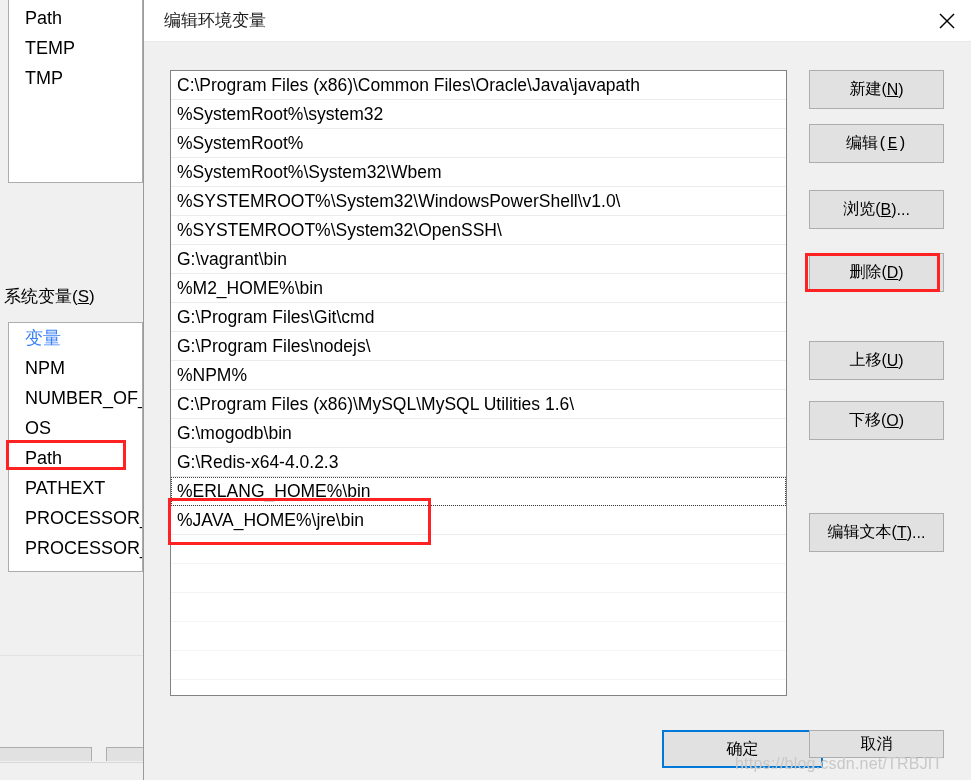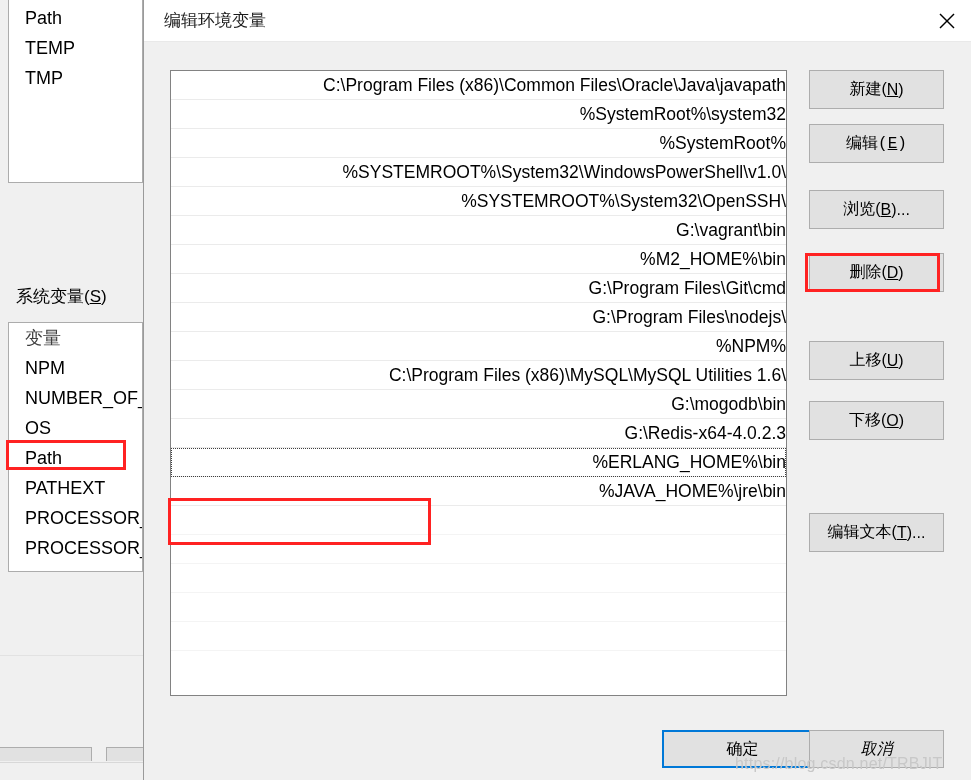--- a/index.html
+++ b/index.html
@@ -41,35 +41,35 @@
   .bg-row {
     height: 30px;
     line-height: 30px;
     padding-left: 16px;
     font-size: 18px;
     color: #000;
     white-space: nowrap;
   }
   .bg-sys-label {
     position: absolute;
-    left: 16px; top: 285px;
+    left: 4px; top: 285px;
     font-size: 17px;
     color: #000;
     white-space: nowrap;
   }
   .bg-sys-label u { text-decoration: underline; }
   .bg-sys-list {
     position: absolute;
     left: 8px; top: 322px;
     width: 135px; height: 250px;
     background: #ffffff;
     border: 1px solid #acacac;
     overflow: hidden;
   }
-  .bg-sys-list .bg-row.header { color: #404040; }
+  .bg-sys-list .bg-row.header { color: #3b82f6; }
   .bg-divider {
     position: absolute;
     left: 0; top: 655px;
     width: 143px; height: 1px;
     background: #e2e2e2;
   }
   .bg-btn-strip {
     position: absolute;
     left: 0; top: 747px;
     width: 143px; height: 14px;
@@ -200,21 +200,20 @@
   }
   .path-row {
     height: 29px;
     line-height: 28px;
     padding-left: 6px;
     font-size: 17.5px;
     color: #000000;
     white-space: nowrap;
     border-bottom: 1px solid #ebebeb;
     background: #ffffff;
-    text-align: right;
   }
   .path-row.focused {
     outline: 1px dotted #404040;
     outline-offset: -1px;
   }
   .path-filler {
     height: 29px;
     border-bottom: 1px solid #f4f4f4;
     background: #ffffff;
   }
@@ -243,21 +242,21 @@
   #btn-movedown  { top: 401px; }
   #btn-edittext  { top: 513px; }
 
   
   #btn-ok {
     left: 518px; top: 730px; width: 161px; height: 38px;
     background: #e1e1e1;
     border: 2px solid #0078d7;
   }
   #btn-cancel {
-    left: 665px; top: 730px; width: 135px; height: 38px; font-style: italic;
+    left: 665px; top: 730px; width: 135px; height: 28px;
   }
 
   
   .watermark {
     position: absolute;
     left: 735px; top: 755px;
     font-size: 16px;
     color: #c8c8c8;
     white-space: nowrap;
     z-index: 70;
@@ -326,20 +325,21 @@
           </svg>
         </span>
       </div>
     </div>
     <div class="dlg-title-underline"></div>
 
     <div class="path-list" id="path-list">
         <div class="path-row">C:\Program Files (x86)\Common Files\Oracle\Java\javapath</div>
         <div class="path-row">%SystemRoot%\system32</div>
         <div class="path-row">%SystemRoot%</div>
+        <div class="path-row">%SystemRoot%\System32\Wbem</div>
         <div class="path-row">%SYSTEMROOT%\System32\WindowsPowerShell\v1.0\</div>
         <div class="path-row">%SYSTEMROOT%\System32\OpenSSH\</div>
         <div class="path-row">G:\vagrant\bin</div>
         <div class="path-row">%M2_HOME%\bin</div>
         <div class="path-row">G:\Program Files\Git\cmd</div>
         <div class="path-row">G:\Program Files\nodejs\</div>
         <div class="path-row">%NPM%</div>
         <div class="path-row">C:\Program Files (x86)\MySQL\MySQL Utilities 1.6\</div>
         <div class="path-row">G:\mogodb\bin</div>
         <div class="path-row">G:\Redis-x64-4.0.2.3</div>

